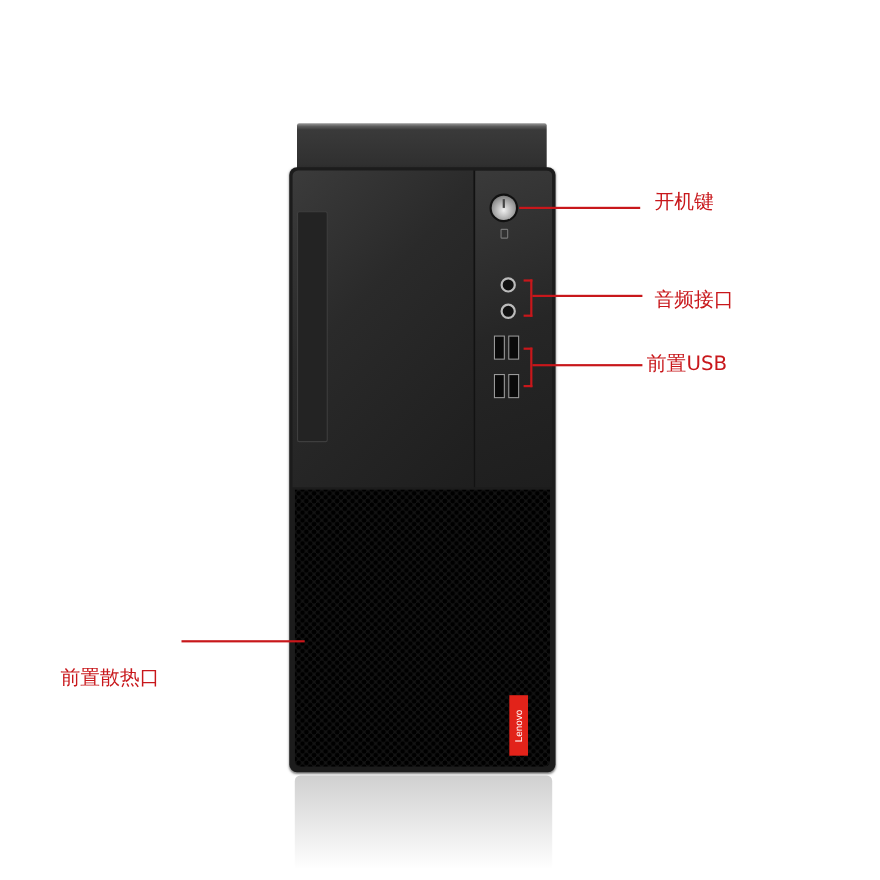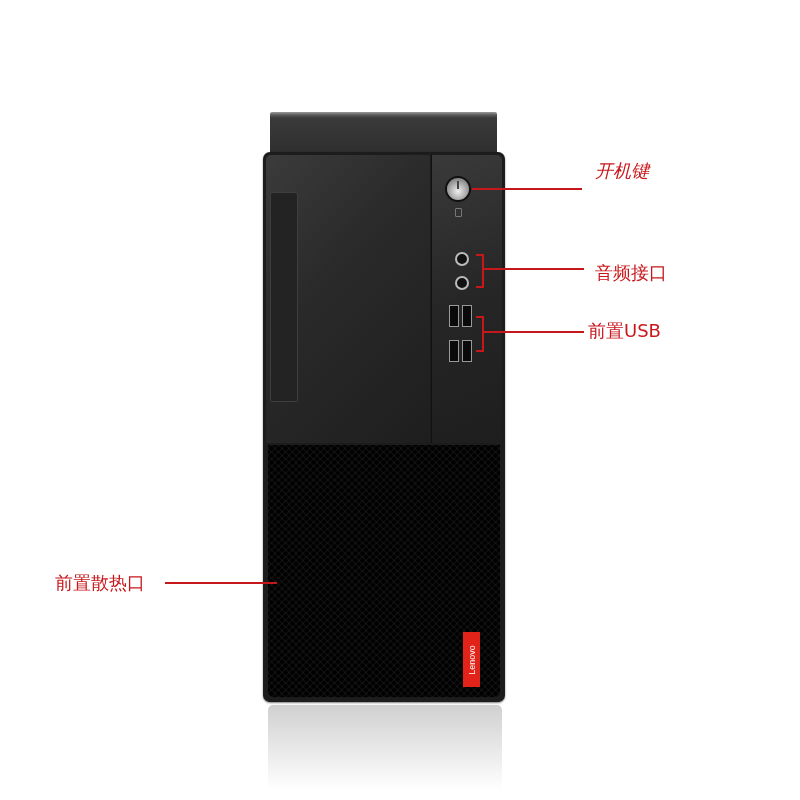--- a/index.html
+++ b/index.html
@@ -74,24 +74,24 @@
 <div class="abs power"></div>
 <div class="abs hdd-led"></div>
 <div class="abs jack" style="left:455px;top:252px;"></div>
 <div class="abs jack" style="left:455px;top:276px;"></div>
 <div class="abs usb" style="left:449px;top:305px;"></div>
 <div class="abs usb" style="left:462px;top:305px;"></div>
 <div class="abs usb" style="left:449px;top:340px;"></div>
 <div class="abs usb" style="left:462px;top:340px;"></div>
 
 <div class="abs lead" style="left:472px;top:188px;width:110px;"></div>
-<div class="abs label" style="left:595px;top:161px;font-style:italic;">开机键</div>
+<div class="abs label" style="left:595px;top:174px;">开机键</div>
 
 <div class="abs brk" style="left:476px;top:254px;height:30px;"></div>
 <div class="abs lead" style="left:484px;top:268px;width:100px;"></div>
 <div class="abs label" style="left:595px;top:263px;">音频接口</div>
 
 <div class="abs brk" style="left:476px;top:316px;height:32px;"></div>
 <div class="abs lead" style="left:484px;top:331px;width:100px;"></div>
 <div class="abs label" style="left:588px;top:321px;">前置USB</div>
 
-<div class="abs label" style="left:55px;top:573px;">前置散热口</div>
+<div class="abs label" style="left:55px;top:607px;">前置散热口</div>
 <div class="abs lead" style="left:165px;top:582px;width:112px;"></div>
 
 </body></html>

